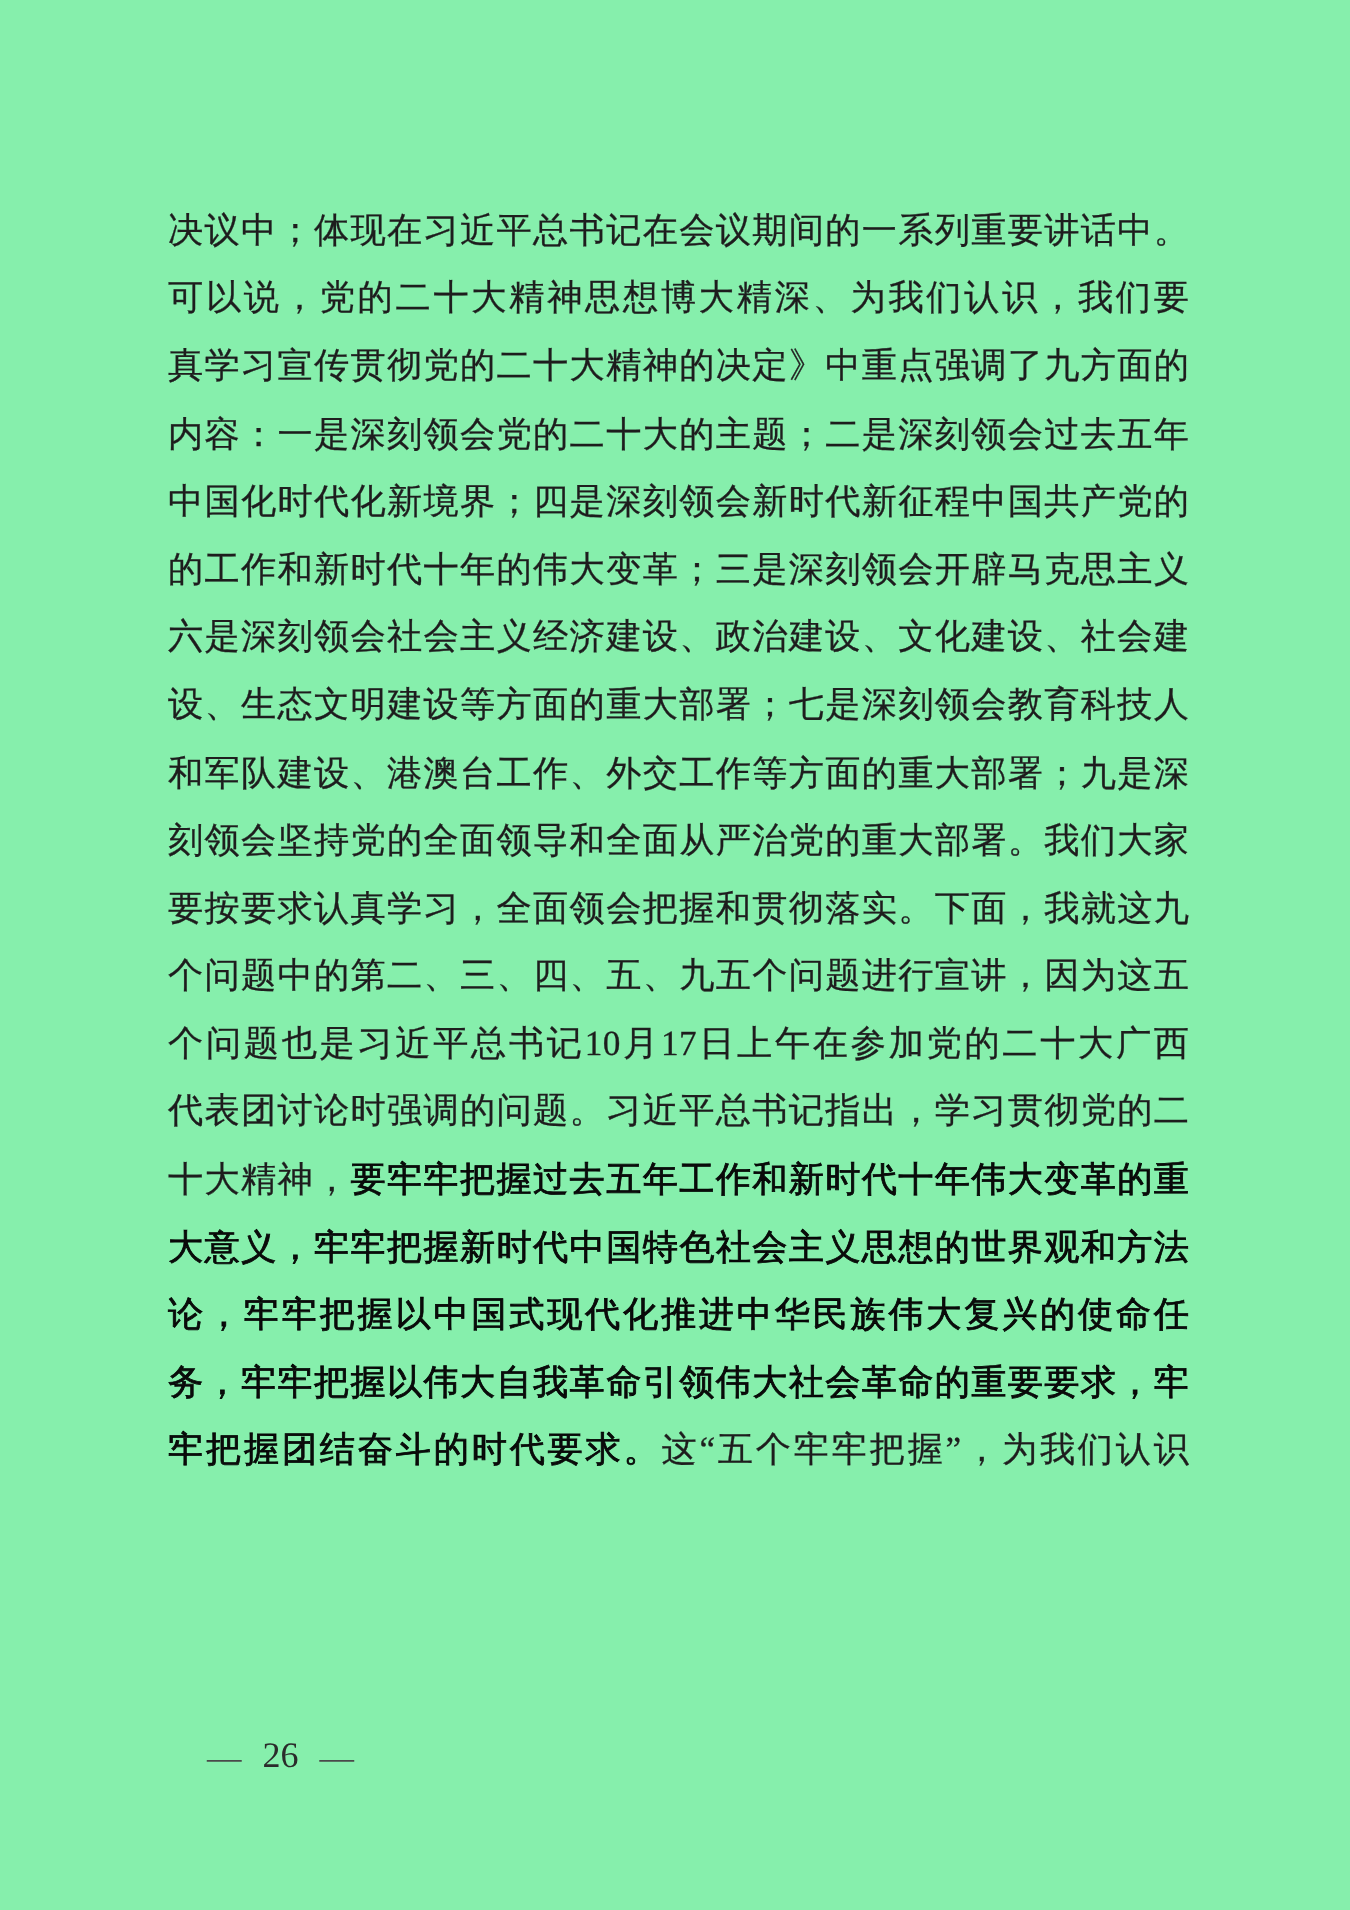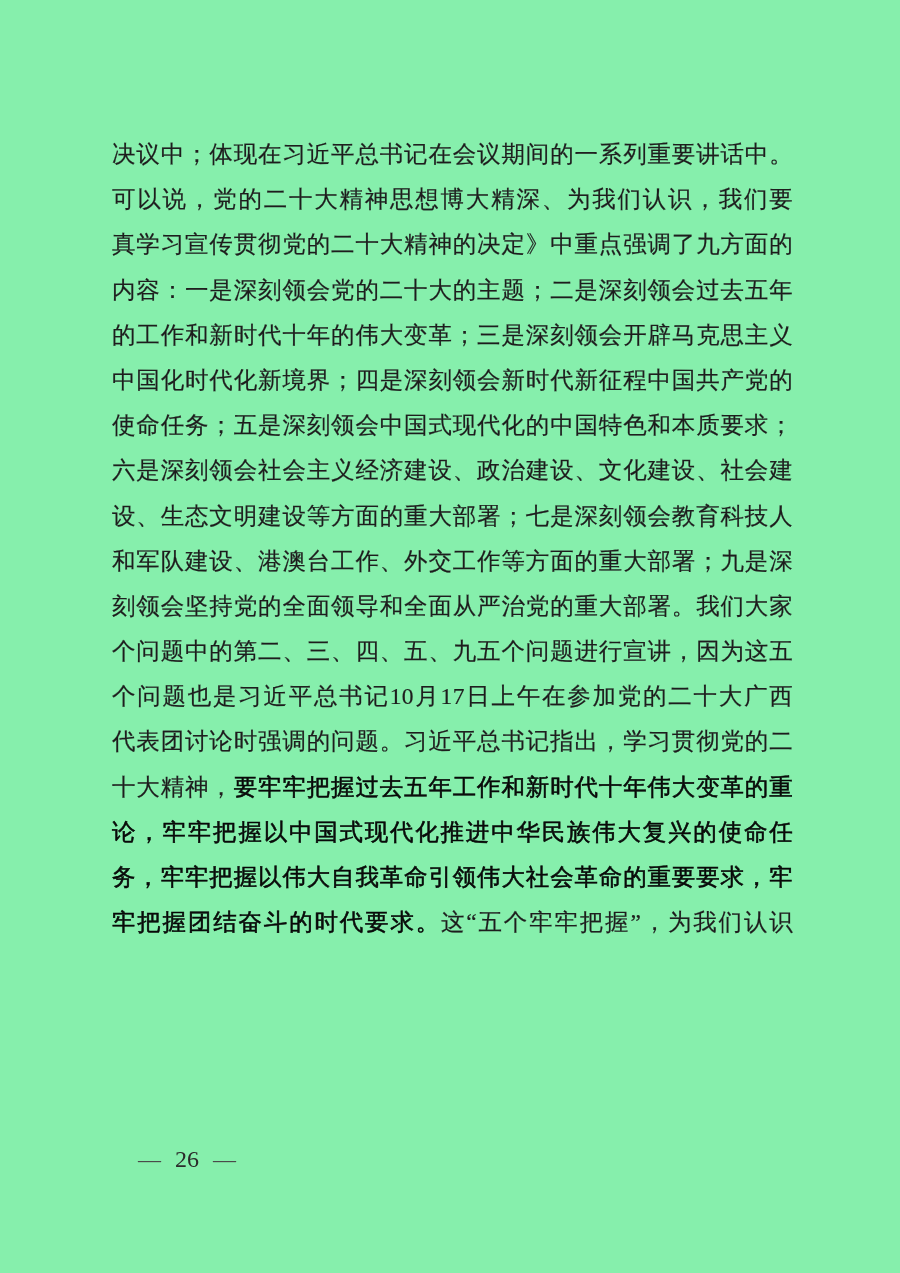--- a/index.html
+++ b/index.html
@@ -48,45 +48,46 @@
     font-size: 23px;
     color: #3a3a3a;
     display: flex;
     align-items: center;
   }
   .footer .dash {
     letter-spacing: 0;
     color: #4a4a4a;
   }
   .footer .num {
-    margin: 0 14px;
+    margin: 12px 14px;
     font-size: 24px;
     color: #2b2b2b;
   }
 </style>
 </head>
 <body>
 
 <div class="page">
   <div class="text-block" id="text-block">
       <div class="line"><span class="seg">决议中；体现在习近平总书记在会议期间的一系列重要讲话中。</span></div>
       <div class="line"><span class="seg">可以说，党的二十大精神思想博大精深、为我们认识，我们要</span></div>
       <div class="line"><span class="seg">真学习宣传贯彻党的二十大精神的决定》中重点强调了九方面的</span></div>
       <div class="line"><span class="seg">内容：一是深刻领会党的二十大的主题；二是深刻领会过去五年</span></div>
+      <div class="line"><span class="seg">中国化时代化新境界；四是深刻领会新时代新征程中国共产党的</span></div>
       <div class="line"><span class="seg">的工作和新时代十年的伟大变革；三是深刻领会开辟马克思主义</span></div>
-      <div class="line"><span class="seg">中国化时代化新境界；四是深刻领会新时代新征程中国共产党的</span></div>
-      <div class="line"><span class="seg">使命任务；五是深刻领会中国式现代化的中国特色和本质要求；</span></div>
       <div class="line"><span class="seg">六是深刻领会社会主义经济建设、政治建设、文化建设、社会建</span></div>
       <div class="line"><span class="seg">设、生态文明建设等方面的重大部署；七是深刻领会教育科技人</span></div>
       <div class="line"><span class="seg">和军队建设、港澳台工作、外交工作等方面的重大部署；九是深</span></div>
       <div class="line"><span class="seg">刻领会坚持党的全面领导和全面从严治党的重大部署。我们大家</span></div>
+      <div class="line"><span class="seg">要按要求认真学习，全面领会把握和贯彻落实。下面，我就这九</span></div>
       <div class="line"><span class="seg">个问题中的第二、三、四、五、九五个问题进行宣讲，因为这五</span></div>
       <div class="line"><span class="seg">个问题也是习近平总书记10月17日上午在参加党的二十大广西</span></div>
       <div class="line"><span class="seg">代表团讨论时强调的问题。习近平总书记指出，学习贯彻党的二</span></div>
       <div class="line"><span class="seg">十大精神，</span><span class="seg bold">要牢牢把握过去五年工作和新时代十年伟大变革的重</span></div>
+      <div class="line"><span class="seg bold">大意义，牢牢把握新时代中国特色社会主义思想的世界观和方法</span></div>
       <div class="line"><span class="seg bold">论，牢牢把握以中国式现代化推进中华民族伟大复兴的使命任</span></div>
       <div class="line"><span class="seg bold">务，牢牢把握以伟大自我革命引领伟大社会革命的重要要求，牢</span></div>
       <div class="line"><span class="seg bold">牢把握团结奋斗的时代要求。</span><span class="seg">这“五个牢牢把握”，为我们认识</span></div>
     </div>
   <div class="footer">
     <span class="dash">—</span>
     <span class="num">26</span>
     <span class="dash">—</span>
   </div>
 </div>

